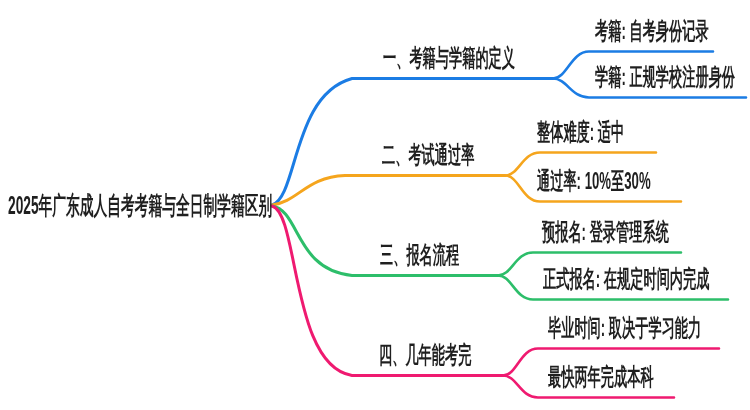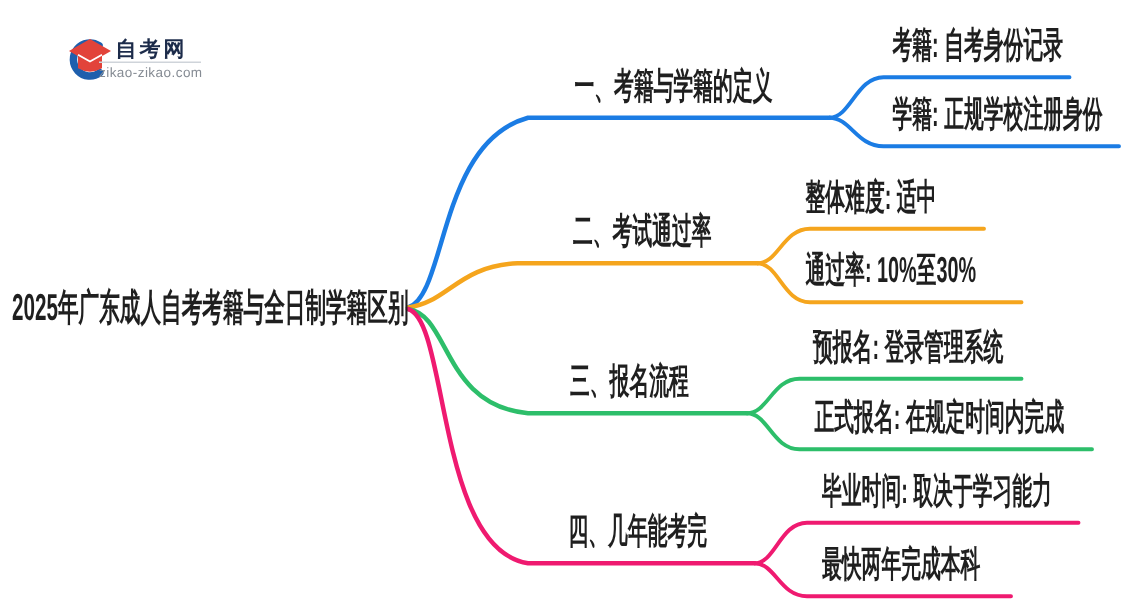--- a/index.html
+++ b/index.html
@@ -44,31 +44,20 @@
 
     <path stroke-width="3" d="M 272,206 C 300,210 295,270 352,275.5 H 498" stroke="#2DBE6A"></path>
     <path stroke-width="2.6" d="M 498,275.5 C 512,275.5 515,252.5 533,252.5 H 681" stroke="#2DBE6A"></path>
     <path stroke-width="2.6" d="M 498,275.5 C 512,275.5 515,299.5 533,299.5 H 728" stroke="#2DBE6A"></path>
 
     <path stroke-width="3" d="M 272,206 C 299,213 291,366 352,375.5 H 503" stroke="#EF1A70"></path>
     <path stroke-width="2.6" d="M 503,375.5 C 517,375.5 520,348.5 538,348.5 H 719" stroke="#EF1A70"></path>
     <path stroke-width="2.6" d="M 503,375.5 C 517,375.5 520,397.5 538,397.5 H 674" stroke="#EF1A70"></path>
   </svg>
 
-  <div class="logo">
-    <svg class="logo-icon" width="38" height="38" viewBox="0 0 38 38">
-      <path d="M 25,10.5 A 11,11 0 1 0 25.5,28.5" fill="none" stroke-width="5" stroke-linecap="round" stroke="#1E5FAD"></path>
-      <path d="M 11,16.5 L 11,25.5 Q 19,30 27,25.5 L 27,16.5 Z" fill="#E2433A"></path>
-      <polygon points="19,6 33,14 19,22 5,14" fill="#E2433A"></polygon>
-      <path d="M 11,16.5 L 19,21 L 27,16.5" fill="none" stroke="#ffffff" stroke-width="1.3"></path>
-    </svg>
-    <div class="logo-name">自考网</div>
-    <div class="logo-divider"></div>
-    <div class="logo-url">zikao-zikao.com</div>
-  </div>
 
   <div class="t title" style="left:8px;top:192px">2025年广东成人自考考籍与全日制学籍区别</div>
 
   <div class="t" style="left:383px;top:45px">一、考籍与学籍的定义</div>
   <div class="t" style="left:382px;top:142px">二、考试通过率</div>
   <div class="t" style="left:380px;top:242px">三、报名流程</div>
   <div class="t" style="left:379px;top:342px">四、几年能考完</div>
 
   <div class="t" style="left:595px;top:18px">考籍: 自考身份记录</div>
   <div class="t" style="left:595px;top:64px">学籍: 正规学校注册身份</div>

